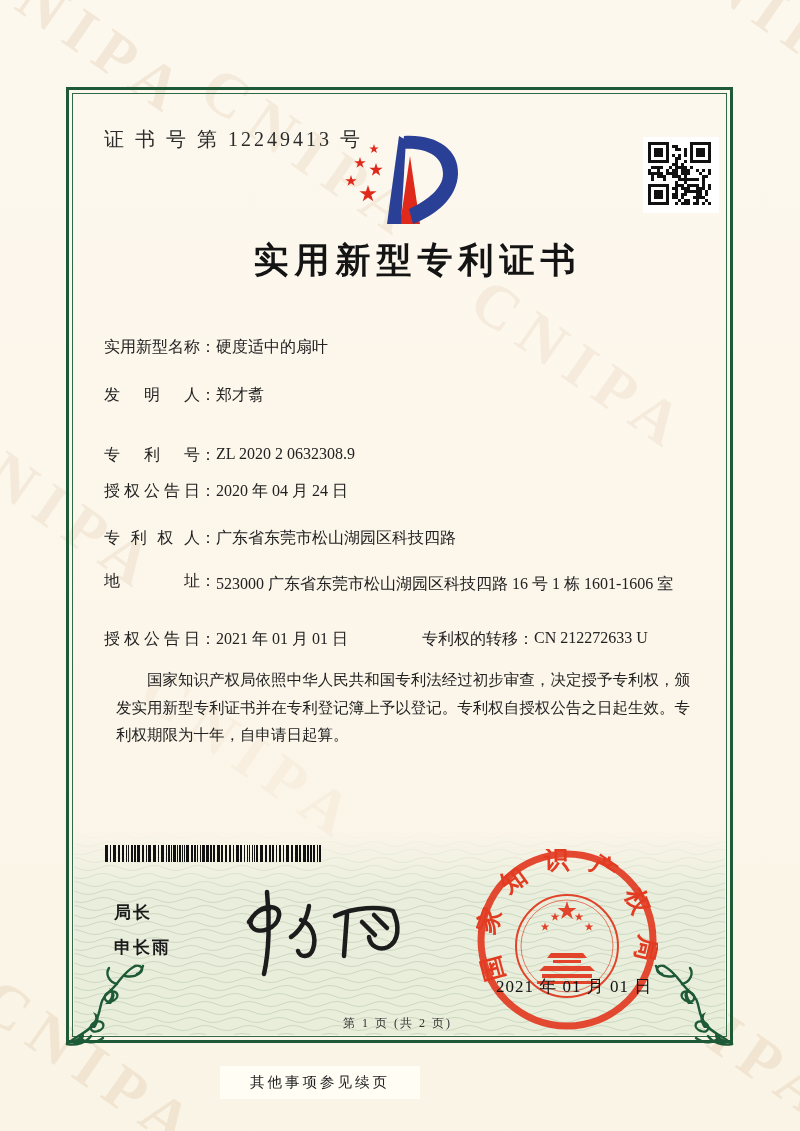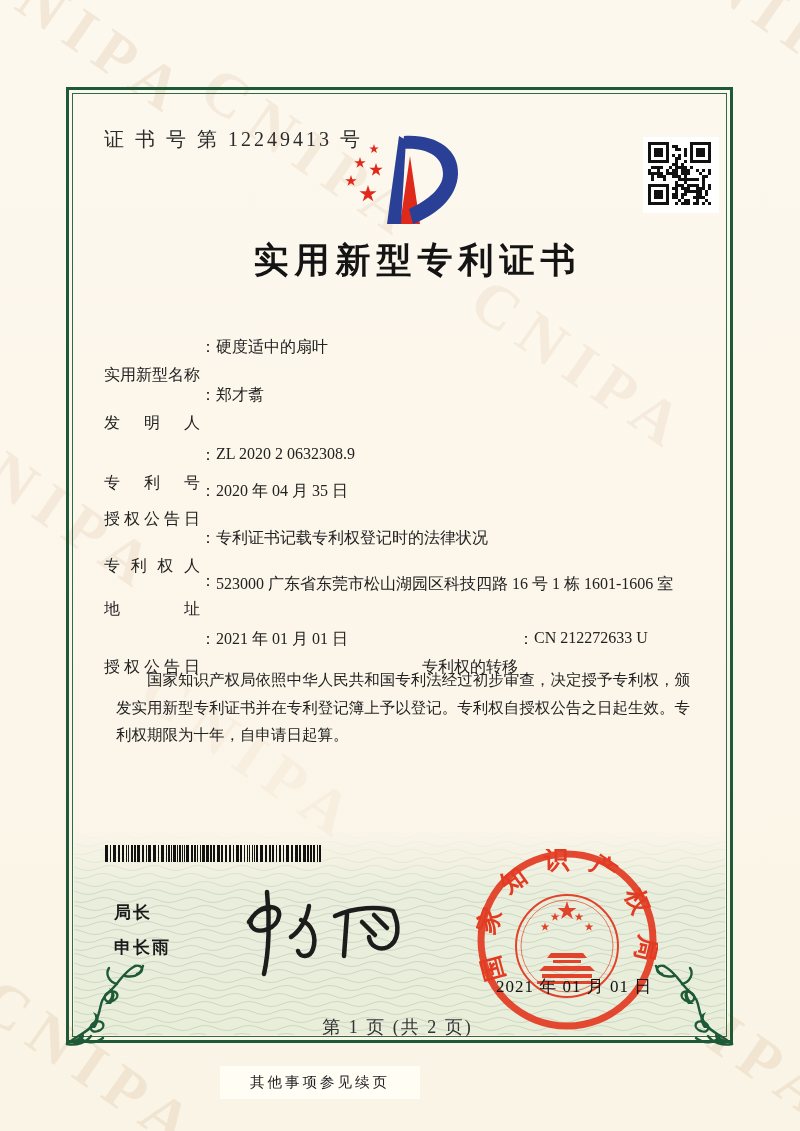--- a/index.html
+++ b/index.html
@@ -24,38 +24,38 @@
   .orn-bl{left:-10px;bottom:-12px;}
   .orn-br{right:-10px;bottom:-12px;transform:scaleX(-1);}
   
   .content{position:absolute;inset:0;z-index:4;}
   .cert-no{position:absolute;left:104px;top:126px;font-size:20px;letter-spacing:3px;color:#2b2b2b;}
   .logo{position:absolute;left:340px;top:134px;}
   .qr{position:absolute;left:643px;top:137px;background:#fff;padding:3px;line-height:0;}
   .title{position:absolute;left:67px;top:237px;width:661px;text-align:center;
          font-size:35px;font-weight:bold;letter-spacing:6px;color:#141414;margin-left:20px;}
   .row{position:absolute;left:104px;font-size:16px;color:#222;white-space:nowrap;}
-  .lab{display:inline-block;width:96px;text-align:justify;text-align-last:justify;vertical-align:top;margin-top:28px;}
+  .lab{display:inline-block;width:96px;text-align:justify;text-align-last:justify;vertical-align:top;}
   .val{display:inline-block;vertical-align:top;}
   .val-wrap{white-space:normal;width:498px;line-height:26px;}
   .grp2{position:absolute;left:318px;top:0;}
   .paras{position:absolute;left:100px;top:650px;width:606px;font-size:15.5px;line-height:27.5px;
          text-align:justify;color:#222;}
   .paras p{margin:16px;text-indent:31px;}
   .barcode{position:absolute;left:104px;top:845px;line-height:0;}
   .signer-title{position:absolute;left:114px;top:901px;font-family:"Liberation Sans",sans-serif;
                 font-size:17px;font-weight:600;color:#1a1a1a;letter-spacing:2px;}
   .signer-name{position:absolute;left:114px;top:936px;font-family:"Liberation Sans",sans-serif;
                font-size:17px;font-weight:600;color:#1a1a1a;letter-spacing:2px;}
   .signature{position:absolute;left:225px;top:882px;}
   .seal{position:absolute;left:476px;top:849px;}
   .seal-date{position:absolute;left:496px;top:975px;width:160px;font-size:17px;color:#111;
              letter-spacing:1px;white-space:nowrap;}
   .page-num{position:absolute;left:67px;top:1015px;width:661px;text-align:center;
-            font-size:18px;color:#333;letter-spacing:2px;}
+            font-size:12px;color:#333;letter-spacing:2px;}
   .note-band{position:absolute;left:0;top:1066px;width:640px;text-align:center;}
   .note-band span{display:inline-block;background:#fffdf4;padding:7px 30px;font-size:14.5px;
                   color:#222;letter-spacing:3px;}
 </style>
 </head>
 <body>
 
 <div class="page">
 
   <div class="wm" style="left:-45px;top:-5px;">CNIPA</div>
@@ -305,24 +305,24 @@
     <div class="row" style="top:337px;">
       <span class="lab">实用新型名称</span><span>：</span><span class="val">硬度适中的扇叶</span>
     </div>
     <div class="row" style="top:385px;">
       <span class="lab">发明人</span><span>：</span><span class="val">郑才翥</span>
     </div>
     <div class="row" style="top:445px;">
       <span class="lab">专利号</span><span>：</span><span class="val">ZL 2020 2 0632308.9</span>
     </div>
     <div class="row" style="top:481px;">
-      <span class="lab">授权公告日</span><span>：</span><span class="val">2020 年 04 月 35 日</span>
+      <span class="lab">授权公告日</span><span>：</span><span class="val">2020 年 04 月 24 日</span>
     </div>
     <div class="row" style="top:528px;">
-      <span class="lab">专利权人</span><span>：</span><span class="val">专利证书记载专利权登记时的法律状况</span>
+      <span class="lab">专利权人</span><span>：</span><span class="val">广东省东莞市松山湖园区科技四路</span>
     </div>
     <div class="row" style="top:571px;">
       <span class="lab">地址</span><span>：</span><span class="val val-wrap">523000 广东省东莞市松山湖园区科技四路 16 号 1 栋 1601-1606 室</span>
     </div>
     <div class="row" style="top:629px;">
       <span class="lab">授权公告日</span><span>：</span><span class="val">2021 年 01 月 01 日</span>
       <span class="grp2">
         <span class="lab">专利权的转移</span><span>：</span><span class="val">CN 212272633 U</span>
       </span>
     </div>

